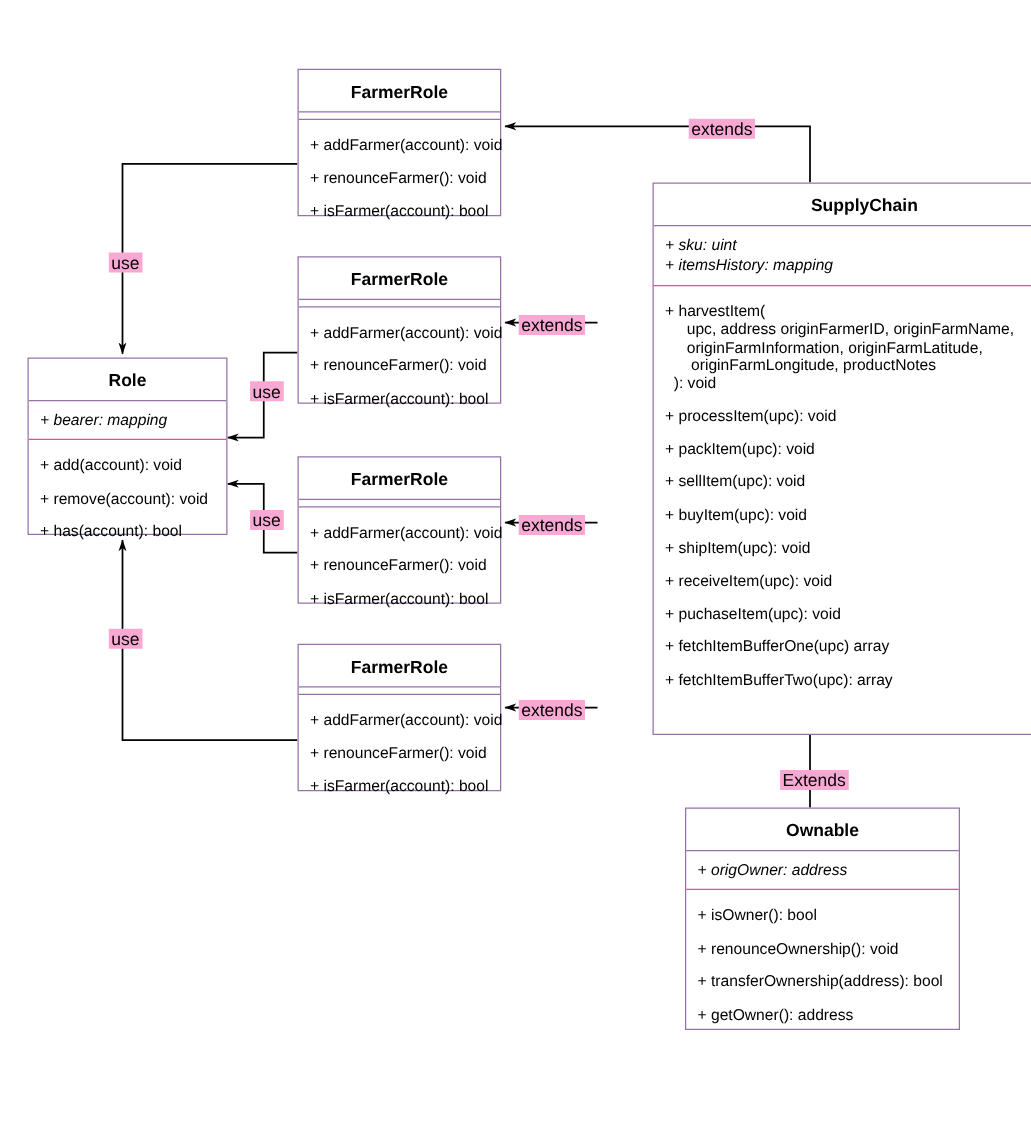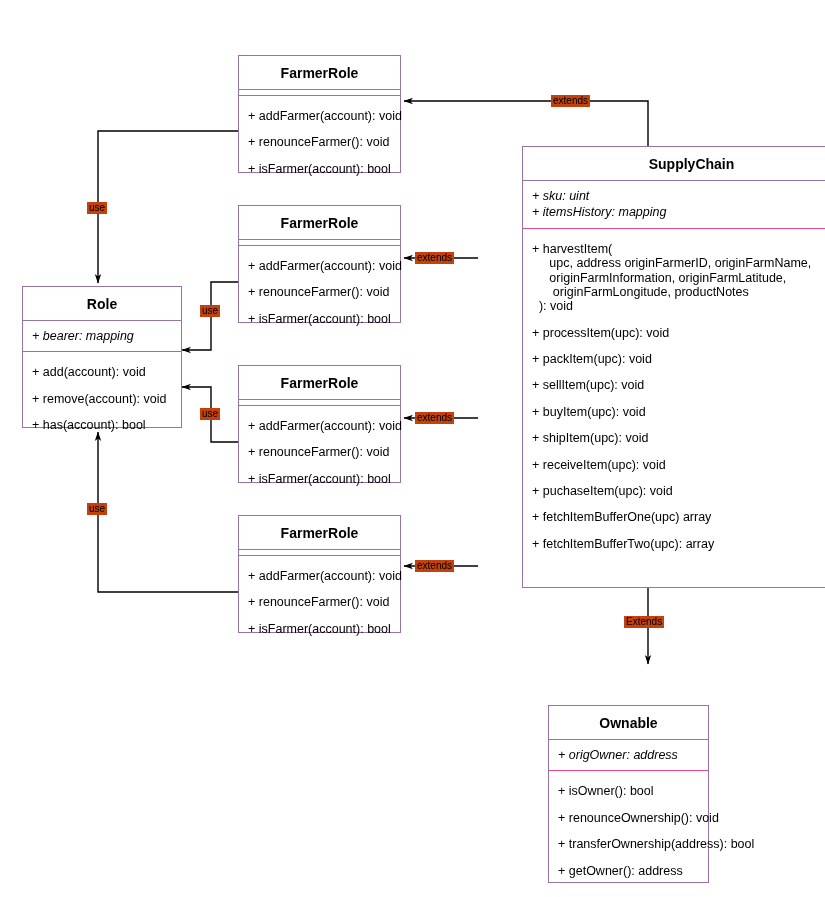--- a/index.html
+++ b/index.html
@@ -67,24 +67,24 @@
     padding: 6px 8px 6px 9px;
     white-space: pre;
     color: #000000;
   }
   .uml-attrs .uml-row {
     padding-top: 1px;
     padding-bottom: 1px;
   }
   .edge-label {
     position: absolute;
-    font-size: 10px;
+    font-size: 14px;
     line-height: 1;
     color: #000000;
-    background: #c2410c;
+    background: #f9a8d4;
     padding: 1px 2px;
     white-space: nowrap;
     z-index: 8;
   }
 </style>
 </head>
 <body>
 
 <div id="canvas">
 
@@ -194,21 +194,21 @@
       <div class="uml-row">+ sellItem(upc): void</div>
       <div class="uml-row">+ buyItem(upc): void</div>
       <div class="uml-row">+ shipItem(upc): void</div>
       <div class="uml-row">+ receiveItem(upc): void</div>
       <div class="uml-row">+ puchaseItem(upc): void</div>
       <div class="uml-row">+ fetchItemBufferOne(upc) array</div>
       <div class="uml-row">+ fetchItemBufferTwo(upc): array</div>
     </div>
   </div>
 
-  <div class="umlbox" style="left:548px; top:705px; width:161px; height:178px;">
+  <div class="umlbox" style="left:548px; top:646px; width:220px; height:178px;">
     <div class="uml-title">Ownable</div>
     <div class="uml-attrs">
       <div class="uml-row">+ origOwner: address</div>
     </div>
     <div class="uml-ops">
       <div class="uml-row">+ isOwner(): bool</div>
       <div class="uml-row">+ renounceOwnership(): void</div>
       <div class="uml-row">+ transferOwnership(address): bool</div>
       <div class="uml-row">+ getOwner(): address</div>
     </div>

